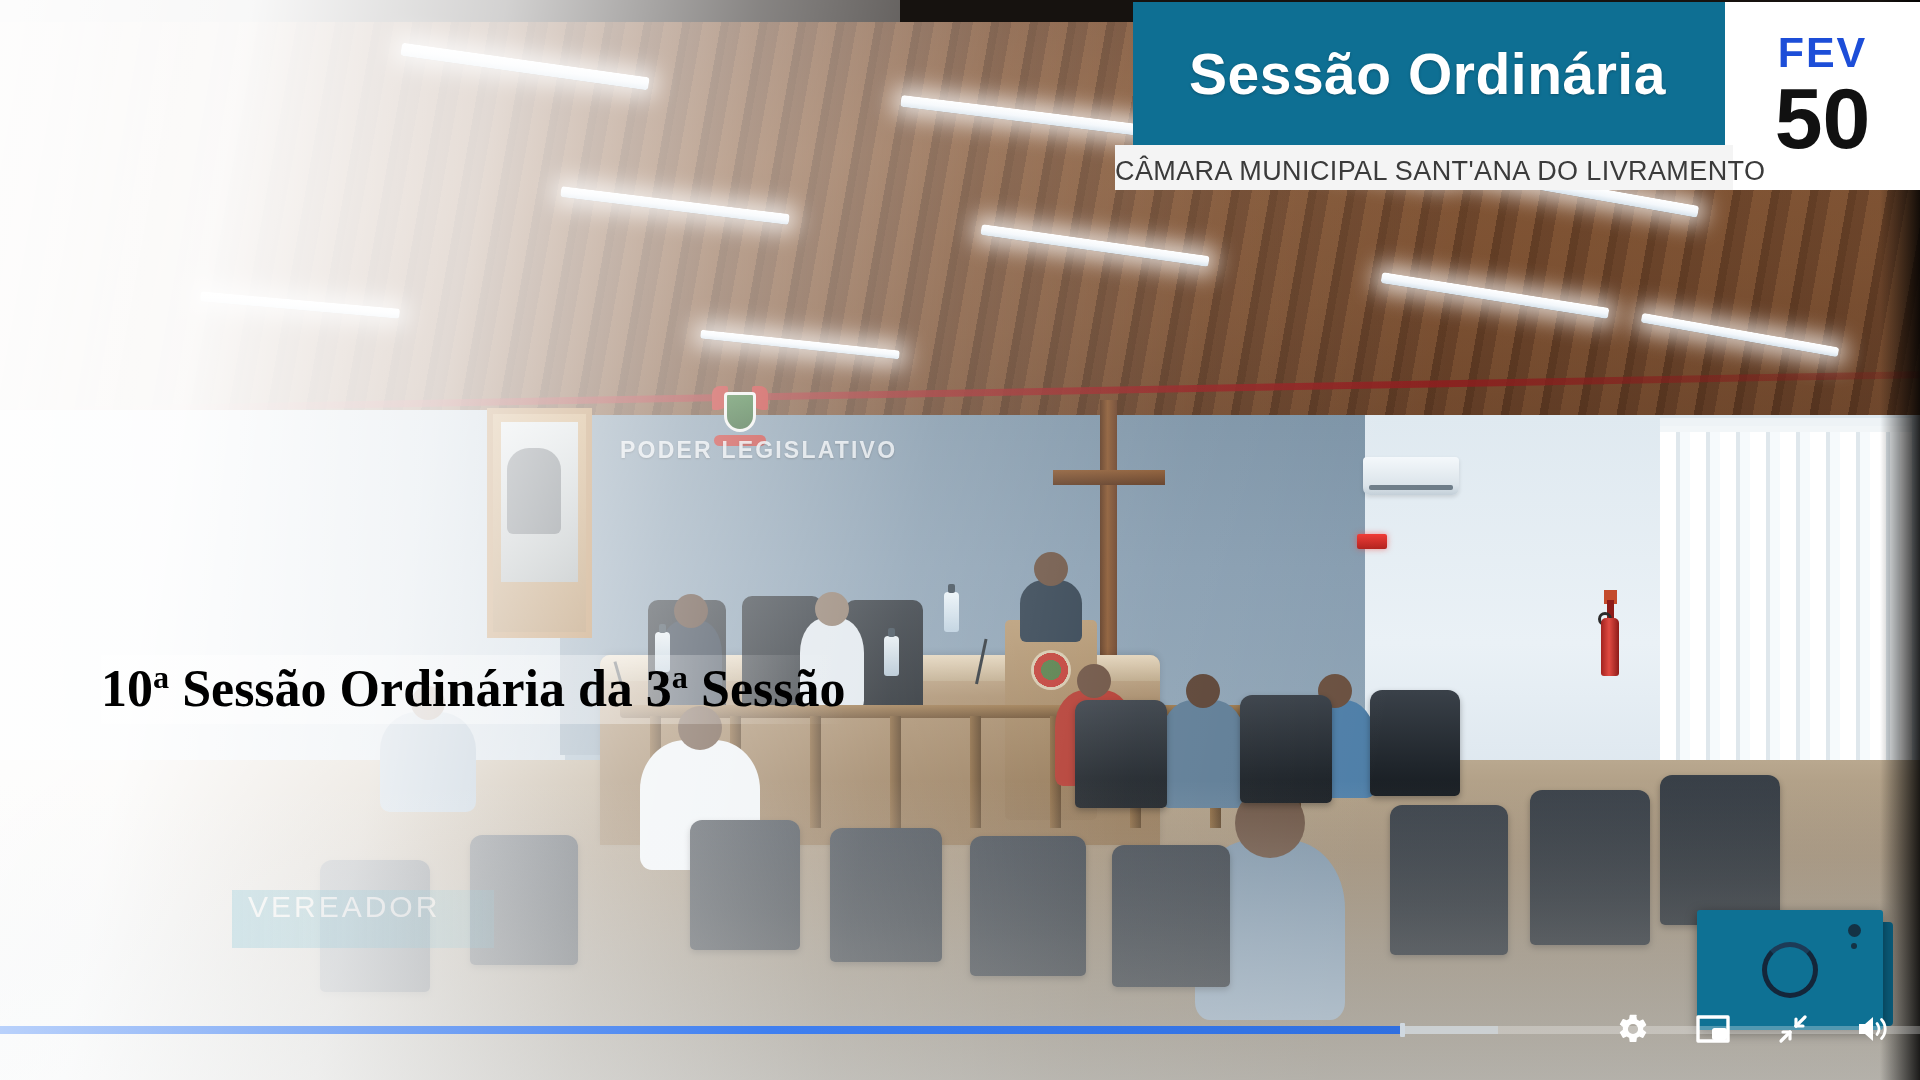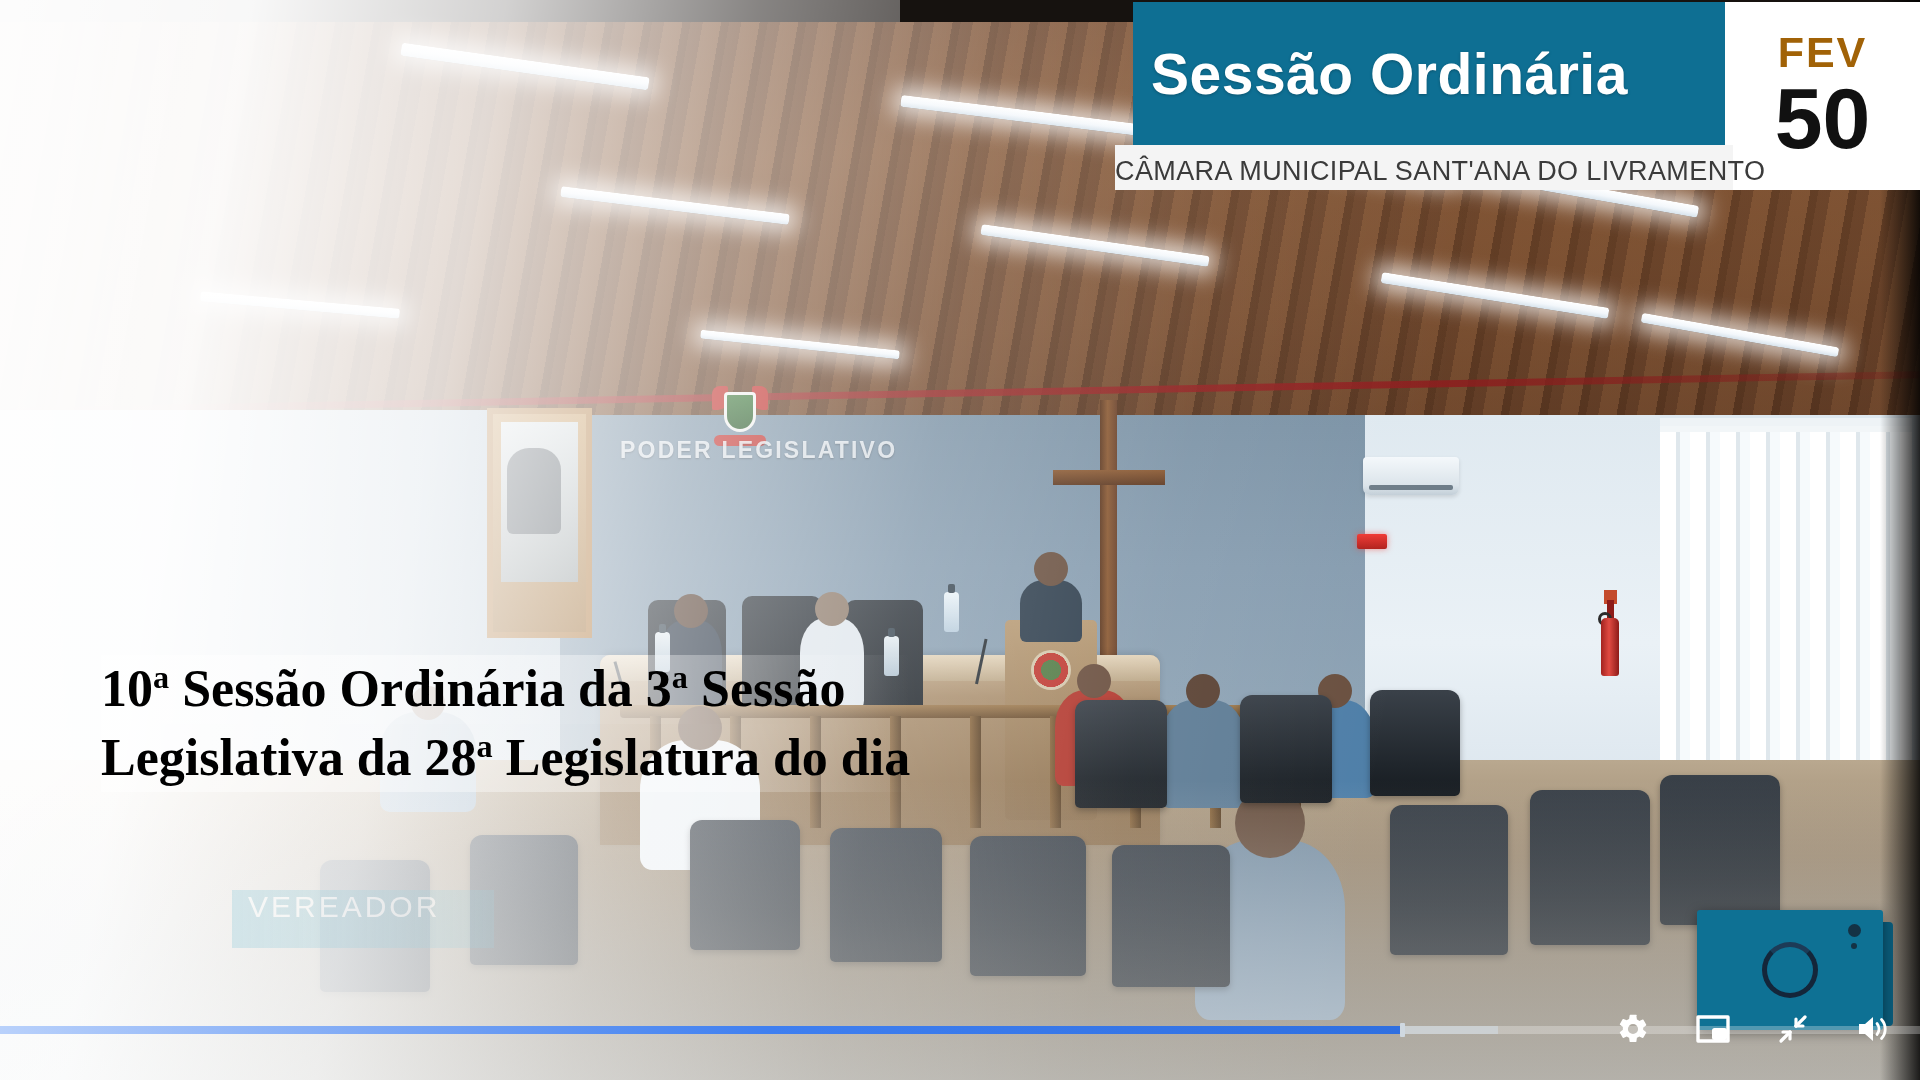--- a/index.html
+++ b/index.html
@@ -405,21 +405,21 @@
   .banner-teal::after {           
     content: "";
     position: absolute;
     right: -26px; top: 50%;
     transform: translateY(-50%);
     border-top: 26px solid transparent;
     border-bottom: 26px solid transparent;
     border-left: 26px solid #0e6f93;
   }
   .banner-title {
-    padding-left: 18px;
+    padding-left: 56px;
     color: #ffffff;
     font-size: 57px;
     font-weight: 700;
     letter-spacing: .5px;
     white-space: nowrap;
     text-shadow: 0 1px 3px rgba(0,0,0,.25);
   }
   .banner-subtitle-bar {
     position: absolute;
     left: -18px; top: 145px;
@@ -441,21 +441,21 @@
     position: absolute;
     left: 592px; top: 2px;
     width: 195px; height: 188px;
     background: #ffffff;
     display: flex;
     flex-direction: column;
     align-items: center;
     justify-content: center;
   }
   .banner-month {
-    color: #a16207;
+    color: #1d4ed8;
     font-size: 43px;
     font-weight: 700;
     letter-spacing: 2px;
     line-height: 1;
   }
   .banner-day {
     color: #111111;
     font-size: 86px;
     font-weight: 700;
     line-height: .98;
@@ -784,21 +784,20 @@
       <div class="banner-day">50</div>
     </div>
     <div class="banner-subtitle-bar">
       <div class="banner-subtitle">CÂMARA MUNICIPAL SANT'ANA DO LIVRAMENTO</div>
     </div>
   </div>
 
 
   <div class="caption-body">
     <span class="line">10<sup class="ord">a</sup> Sessão Ordinária da 3<sup class="ord">a</sup> Sessão</span>
-    <span class="line">Legislativa da 28<sup class="ord">a</sup> Legislatura do dia</span>
   </div>
 
   <div class="lower-third">
     <div class="lt-role-bar">
       <div class="lt-role">VEREADOR</div>
     </div>
   </div>
 
   <div class="faint-vtext"></div>
   <div class="card-edge"></div>

